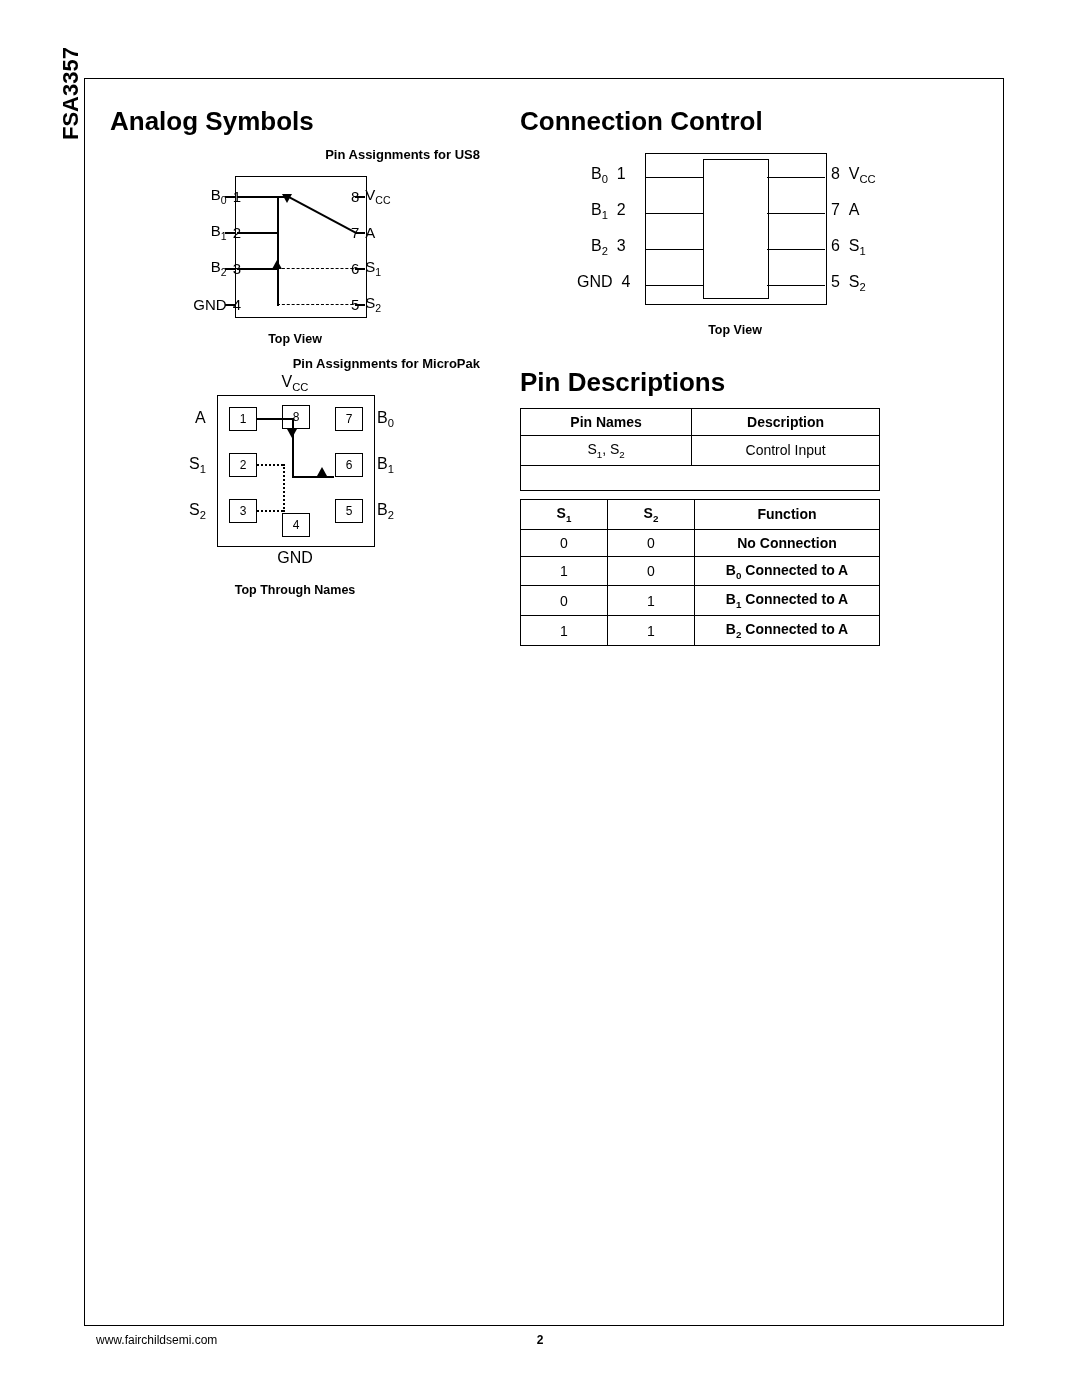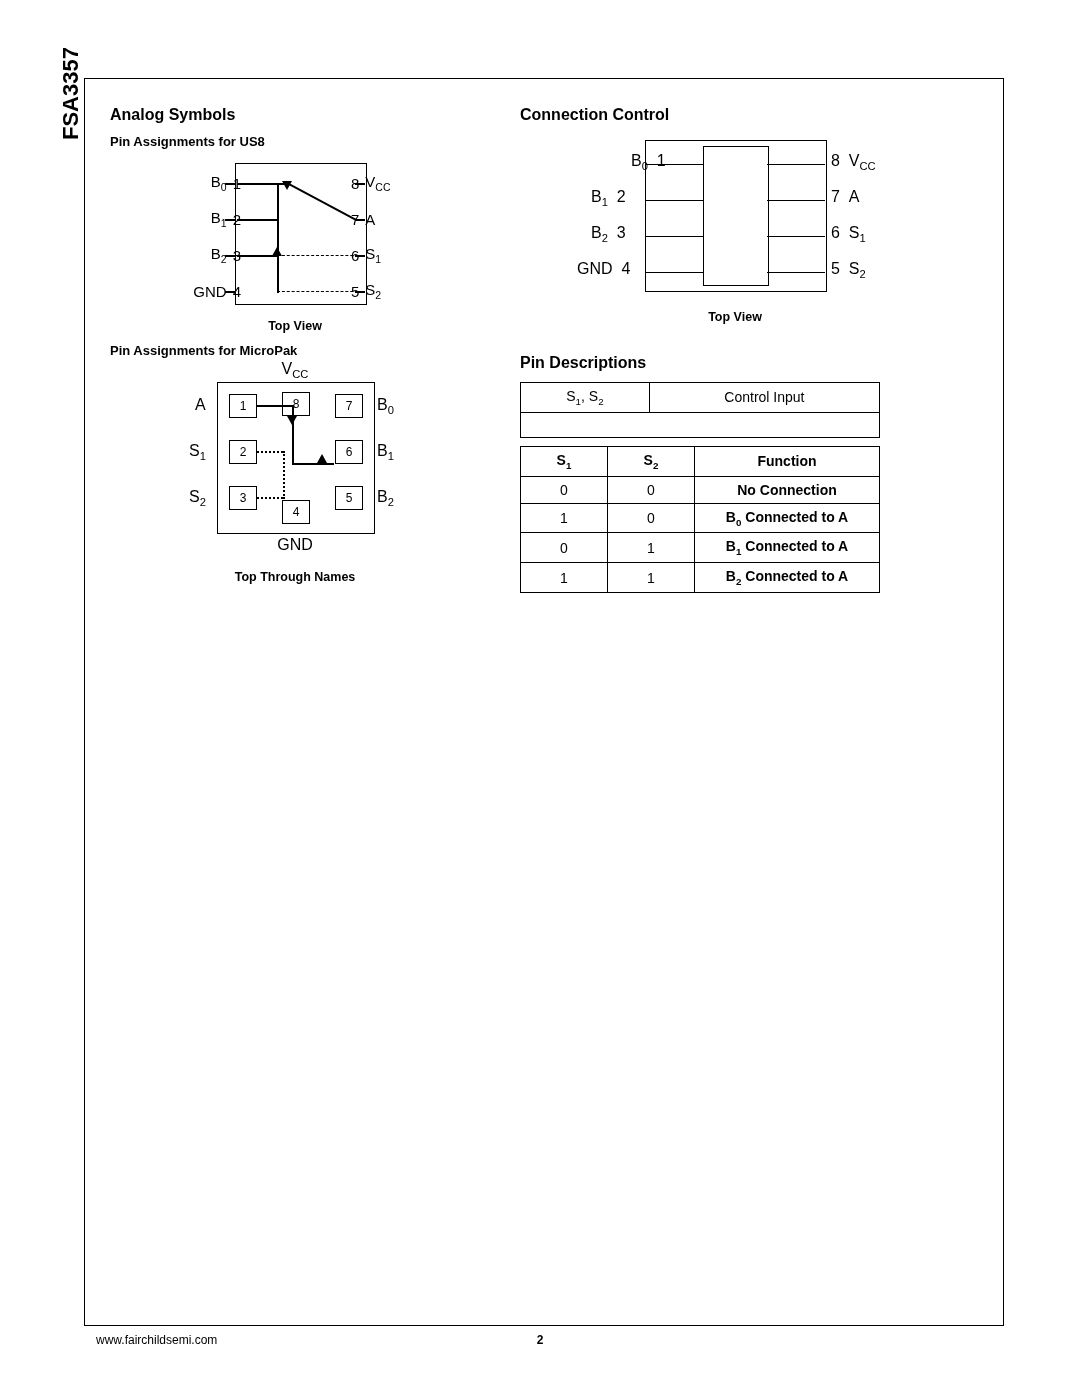--- a/index.html
+++ b/index.html
@@ -35,26 +35,26 @@
     top: 100px;
     width: 880px;
   }
   .two-col {
     display: flex;
     gap: 40px;
   }
   .col-left { width: 370px; }
   .col-right { width: 430px; }
   h2 {
-    font-size: 16px;
+    font-size: 26px;
     font-weight: bold;
     margin: 6px 0 10px 0;
   }
   .sub-caption {
-    text-align: left;
+    text-align: right;
     font-size: 13px;
     font-weight: bold;
     margin: 6px 0 4px 0;
   }
   .caption-small {
     text-align: center;
     font-size: 12.5px;
     font-weight: bold;
     margin: 6px 0 10px 0;
   }
@@ -305,21 +305,21 @@
       <div class="caption-small">Top Through Names</div>
     </div>
 
     <div class="col-right">
       <h2>Connection Control</h2>
 
       <div class="conn-diagram">
         <div class="conn-outer"></div>
         <div class="conn-inner"></div>
 
-        <div class="conn-lbl-l" style="left:26px; top:18px;margin-left:40px;"><span>B<sub>0</sub></span>&nbsp;&nbsp;<span>1</span></div>
+        <div class="conn-lbl-l" style="left:26px; top:18px;"><span>B<sub>0</sub></span>&nbsp;&nbsp;<span>1</span></div>
         <div class="conn-line" style="left:80px; top:30px; width:58px;"></div>
         <div class="conn-lbl-l" style="left:26px; top:54px;"><span>B<sub>1</sub></span>&nbsp;&nbsp;<span>2</span></div>
         <div class="conn-line" style="left:80px; top:66px; width:58px;"></div>
         <div class="conn-lbl-l" style="left:26px; top:90px;"><span>B<sub>2</sub></span>&nbsp;&nbsp;<span>3</span></div>
         <div class="conn-line" style="left:80px; top:102px; width:58px;"></div>
         <div class="conn-lbl-l" style="left:12px; top:126px;"><span>GND</span>&nbsp;&nbsp;<span>4</span></div>
         <div class="conn-line" style="left:80px; top:138px; width:58px;"></div>
 
         <div class="conn-line" style="left:202px; top:30px; width:58px;"></div>
         <div class="conn-lbl-r" style="left:266px; top:18px;"><span>8</span>&nbsp;&nbsp;<span>V<sub>CC</sub></span></div>
@@ -328,20 +328,24 @@
         <div class="conn-line" style="left:202px; top:102px; width:58px;"></div>
         <div class="conn-lbl-r" style="left:266px; top:90px;"><span>6</span>&nbsp;&nbsp;<span>S<sub>1</sub></span></div>
         <div class="conn-line" style="left:202px; top:138px; width:58px;"></div>
         <div class="conn-lbl-r" style="left:266px; top:126px;"><span>5</span>&nbsp;&nbsp;<span>S<sub>2</sub></span></div>
       </div>
       <div class="caption-small">Top View</div>
 
       <h2 style="margin-top:30px;">Pin Descriptions</h2>
       <table class="data">
         <tbody>
+            <tr>
+          <th>Pin Names</th>
+          <th>Description</th>
+        </tr>
         <tr>
           <td>S<sub>1</sub>, S<sub>2</sub></td>
           <td>Control Input</td>
         </tr>
         <tr>
               <td colspan="2" style="height:14px;"></td>
             </tr>
       </tbody>
         </table>
 

